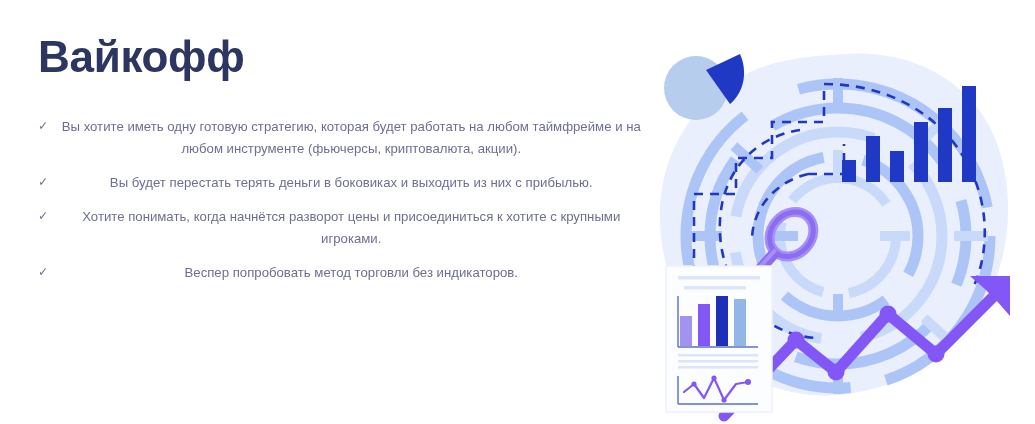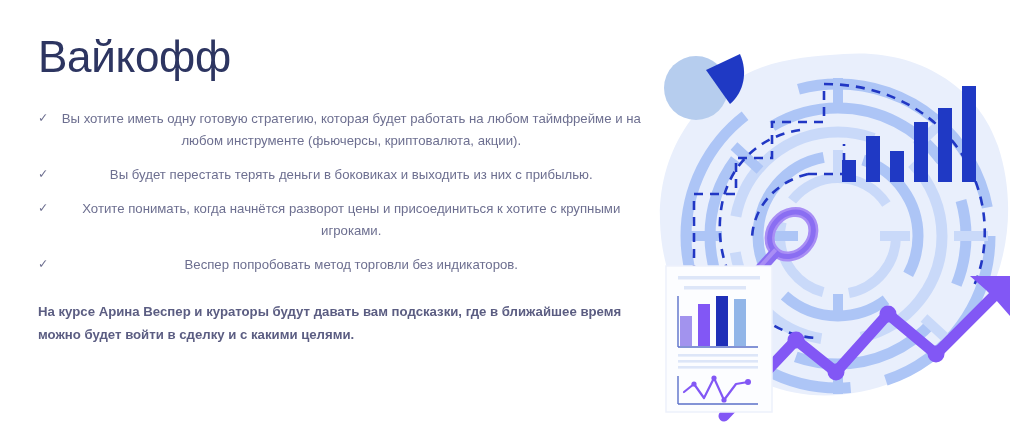--- a/index.html
+++ b/index.html
@@ -26,25 +26,25 @@
   
   .content {
     position: absolute;
     left: 38px;
     top: 34px;
     width: 610px;
   }
 
   .page-title {
     font-size: 44px;
-    font-weight: normal;
+    font-weight: bold;
     color: #2d3561;
     letter-spacing: -0.3px;
     line-height: 1.05;
-    margin: 0 0 28px 0;
+    margin: 0 0 36px 0;
     white-space: nowrap;
   }
 
   .intro-line {
     font-size: 13.2px;
     color: #6d6f90;
     line-height: 1.55;
     margin: 0 0 24px 0;
   }
 
@@ -117,21 +117,20 @@
       <li class="check-item">
         <span class="check-mark">✓</span>
         <span class="check-text">Хотите понимать, когда начнётся разворот цены и присоединиться к хотите с крупными игроками.</span>
       </li>
       <li class="check-item">
         <span class="check-mark">✓</span>
         <span class="check-text">Веспер попробовать метод торговли без индикаторов.</span>
       </li>
     </ul>
 
-    <p class="para strong-all">На курсе Арина Веспер и кураторы будут давать вам подсказки, где в ближайшее время можно будет войти в сделку и с какими целями.</p>
 
   </div>
 
   <div class="illustration">
     <svg width="387" height="406" viewBox="0 0 387 406" xmlns="http://www.w3.org/2000/svg">
 
       <g>
         <path d="M196 36
                  C268 30 330 68 350 128
                  C372 194 358 272 310 322

